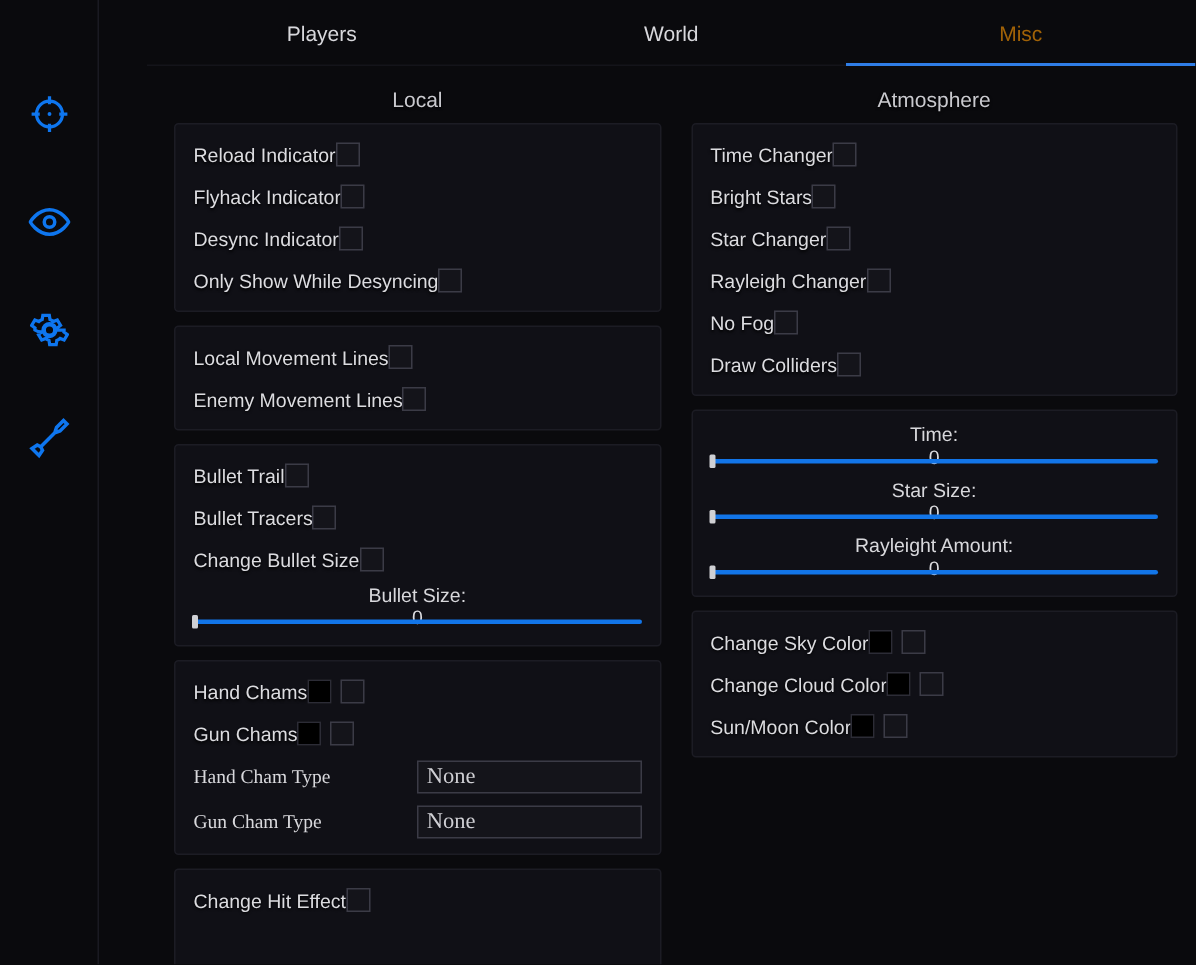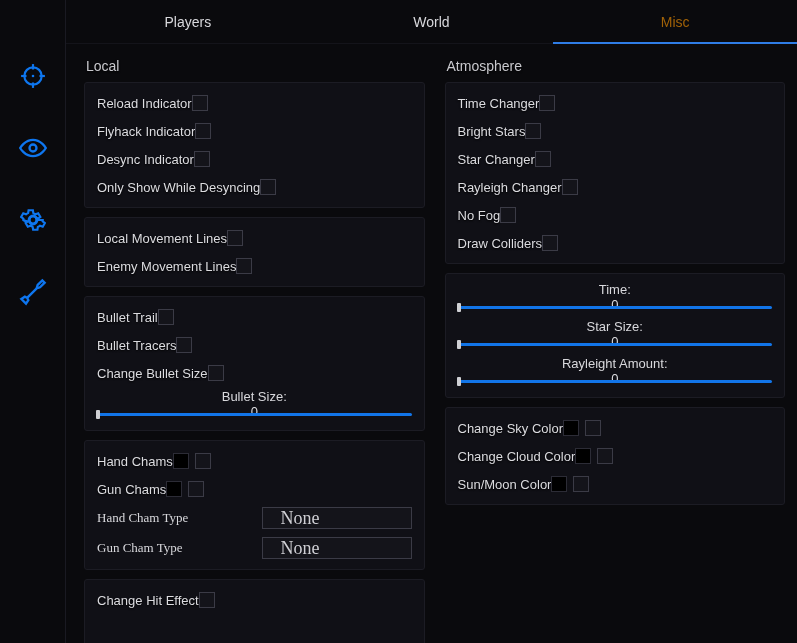--- a/index.html
+++ b/index.html
@@ -5,21 +5,21 @@
   * { box-sizing: border-box; margin: 0; padding: 0; }
   body {
     background: #0a0a0d;
     color: #d8d8dc;
     font-family: "Segoe UI", Arial, sans-serif;
     font-size: 13px;
     width: 797px;
     height: 643px;
     overflow: hidden;
   }
-  .app { display: flex; width: 100%; height: 100%; }
+  .app { display: flex; width: 100%; height: 100%; gap: 32px; }
   .sidebar {
     width: 66px;
     flex: 0 0 66px;
     border-right: 1px solid #1a1a22;
     display: flex;
     flex-direction: column;
     align-items: center;
     padding-top: 62px;
     gap: 44px;
   }
@@ -54,20 +54,21 @@
     gap: 20px;
     padding: 10px 12px 12px 18px;
     overflow: hidden;
   }
   .col { flex: 1; min-width: 0; }
   .panel-title {
     font-size: 14px;
     color: #c9c9ce;
     padding: 4px 2px 8px 2px;
     text-shadow: 0 1px 2px #000;
+    text-align: center;
   }
   .group {
     background: #101016;
     border: 1px solid #1c1c24;
     border-radius: 3px;
     margin-bottom: 9px;
     padding: 6px 12px;
   }
   .row {
     display: flex;
@@ -118,22 +119,22 @@
     justify-content:space-between;
     height:30px;
     font-family:Liberation Serif, serif;
   }
   .select {
     width: 150px;
     height: 22px;
     border: 1px solid #3b3b46;
     background: #14141a;
     color: #cfcfd4;
-    font-size: 18px;
-    padding: 0 18px;
+    font-size: 15px;
+    padding: 0 6px;
     line-height: 20px;
     cursor: pointer;
   }
 </style>
 </head>
 <body>
 
 <div class="app">
   <div class="sidebar">
     <div class="icon">

